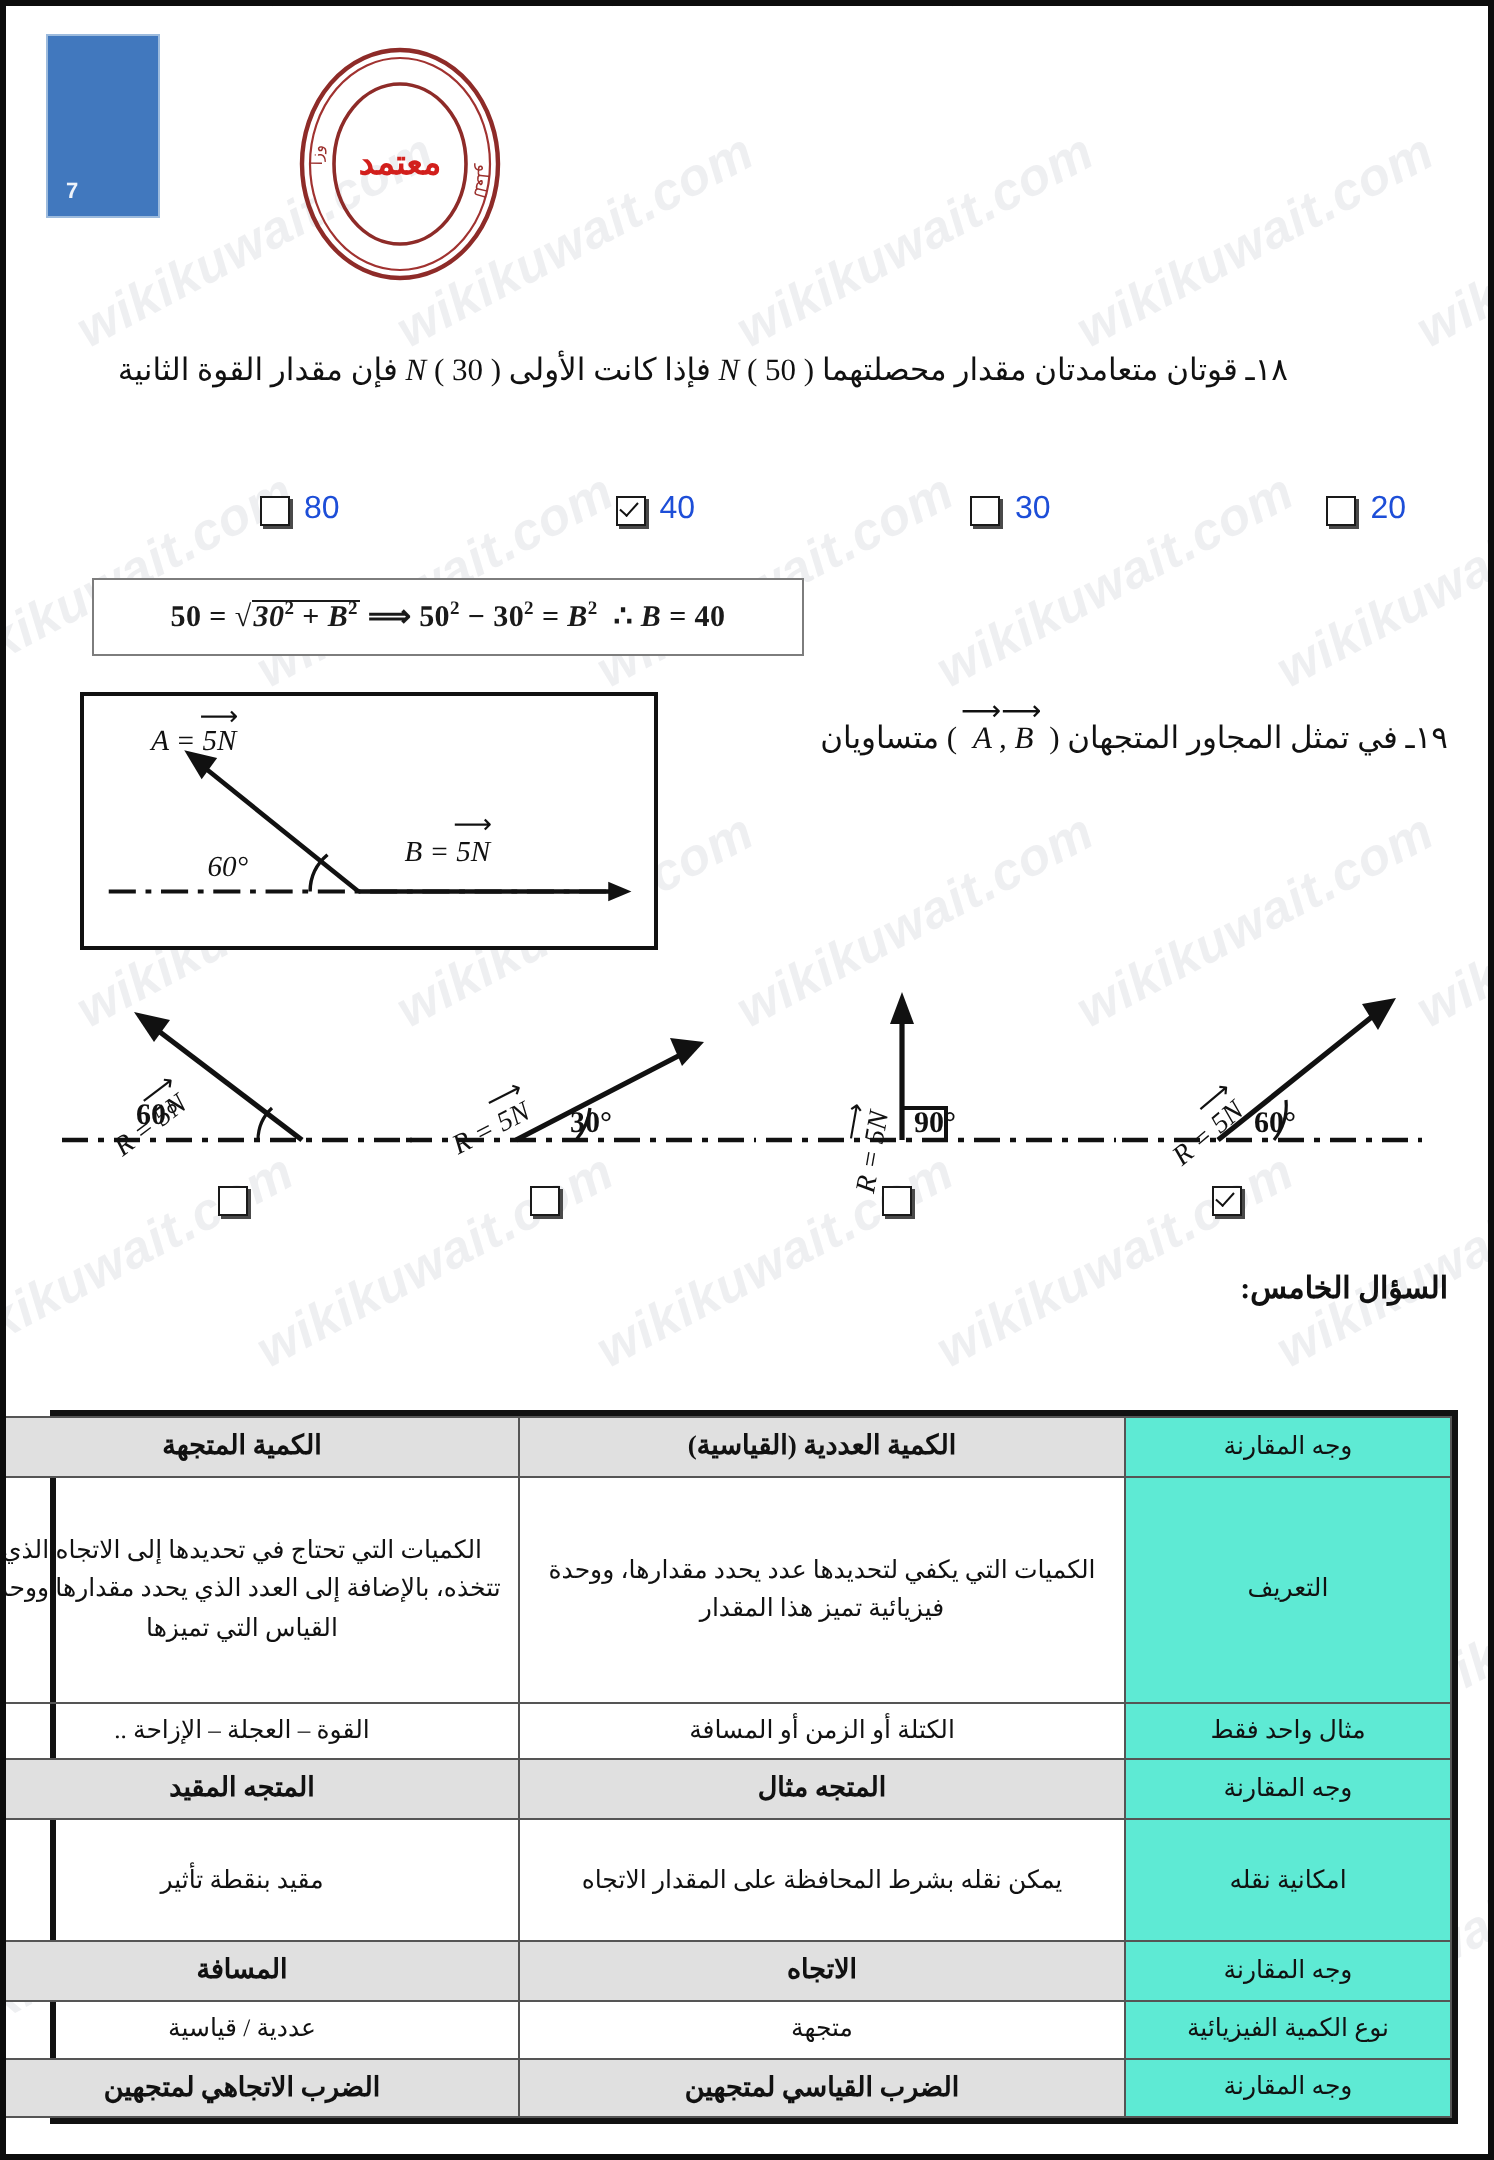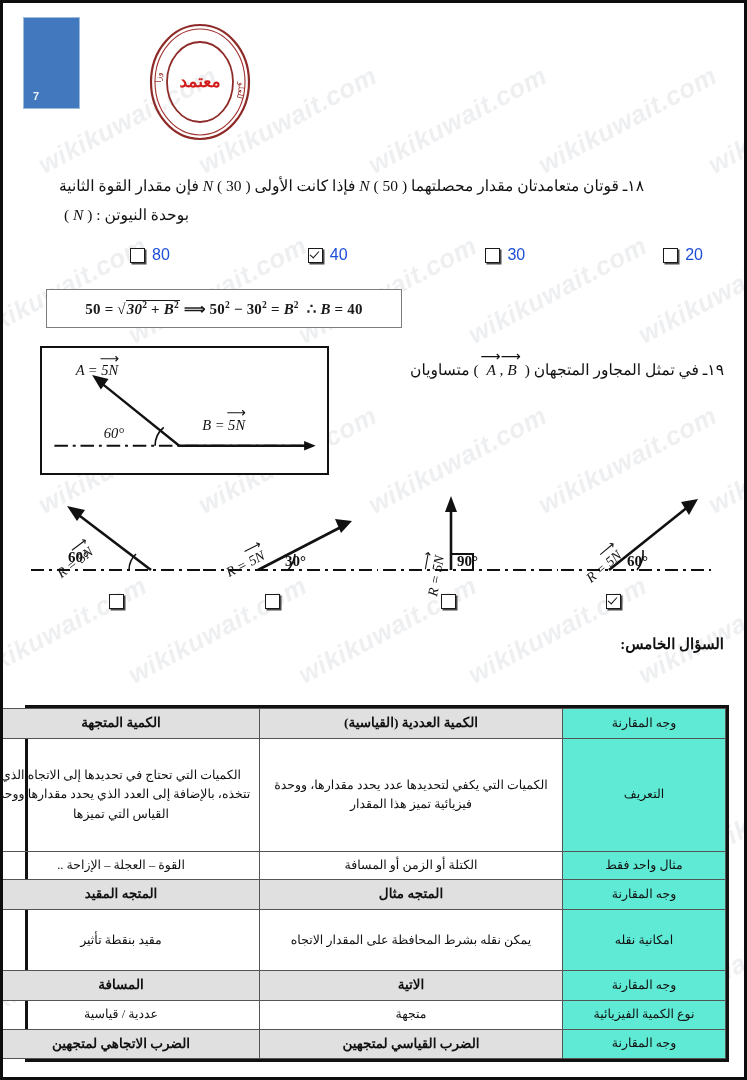--- a/index.html
+++ b/index.html
@@ -328,25 +328,20 @@
     <div class="q-text" style="right:100px; top:168px; width:600px;">
       <div style="">
         <span>١٨</span><span>ـ قوتان متعامدتان مقدار محصلتهما</span>
         <span class="latin">N</span>
         <span class="num-lat">( 50 )</span>
         <span>فإذا كانت الأولى</span>
         <span class="latin">N</span>
         <span class="num-lat">( 30 )</span>
         <span>فإن مقدار القوة الثانية</span>
       </div>
-      <div style="text-align:left; padding-left:20px;">
-        <span>بوحدة النيوتن : (</span>
-        <span class="latin">N</span>
-        <span>)</span>
-      </div>
     </div>
 
     <div id="q18-options">
       <div class="opt">
         <span>80</span>
         <span class="cbx"></span>
       </div>
       <div class="opt">
         <span>40</span>
         <span class="cbx checked"></span>
@@ -506,21 +501,21 @@
             <td class="c-mid">المتجه مثال</td>
             <td class="c-right">المتجه المقيد</td>
           </tr>
           <tr>
             <td class="c-label">امكانية نقله</td>
             <td class="c-mid" style="height:52px;">يمكن نقله بشرط المحافظة على المقدار الاتجاه</td>
             <td class="c-right">مقيد بنقطة تأثير</td>
           </tr>
           <tr class="band">
             <td class="c-label">وجه المقارنة</td>
-            <td class="c-mid">الاتية</td>
+            <td class="c-mid">الاتجاه</td>
             <td class="c-right">المسافة</td>
           </tr>
           <tr>
             <td class="c-label">نوع الكمية الفيزيائية</td>
             <td class="c-mid">متجهة</td>
             <td class="c-right">عددية / قياسية</td>
           </tr>
           <tr class="band">
             <td class="c-label">وجه المقارنة</td>
             <td class="c-mid">الضرب القياسي لمتجهين</td>

